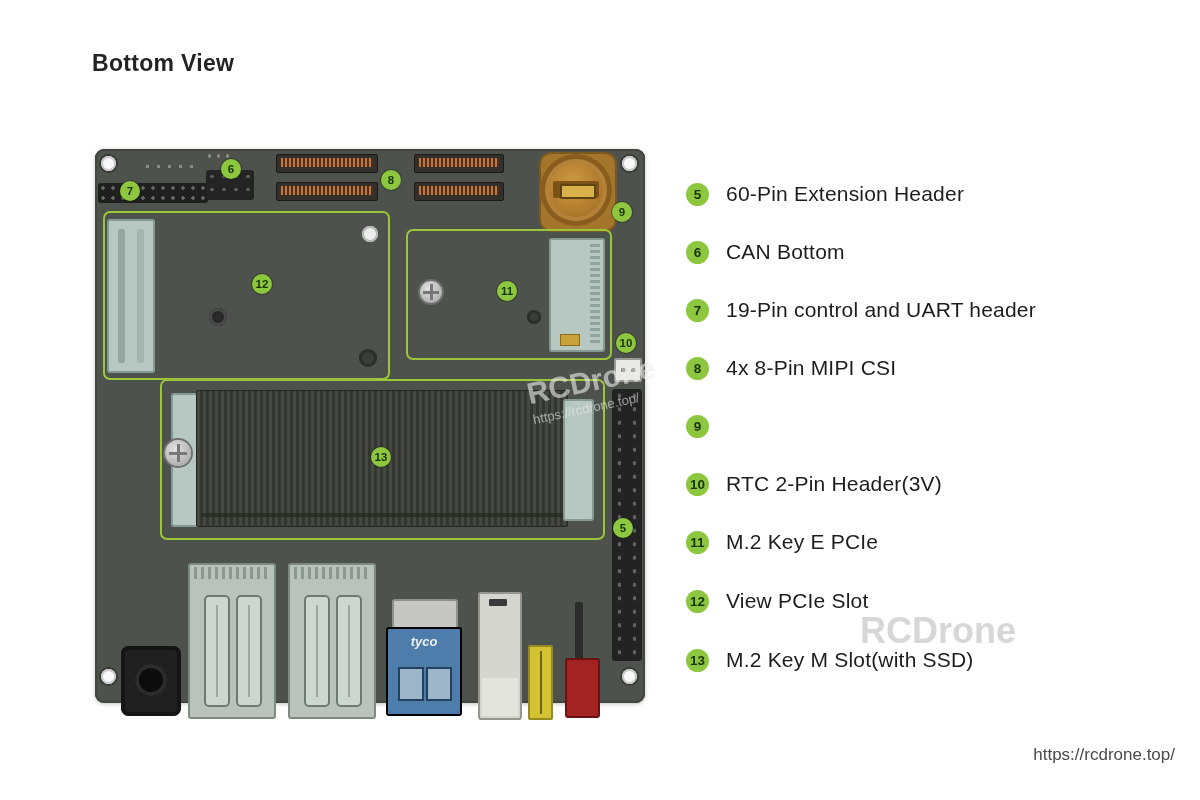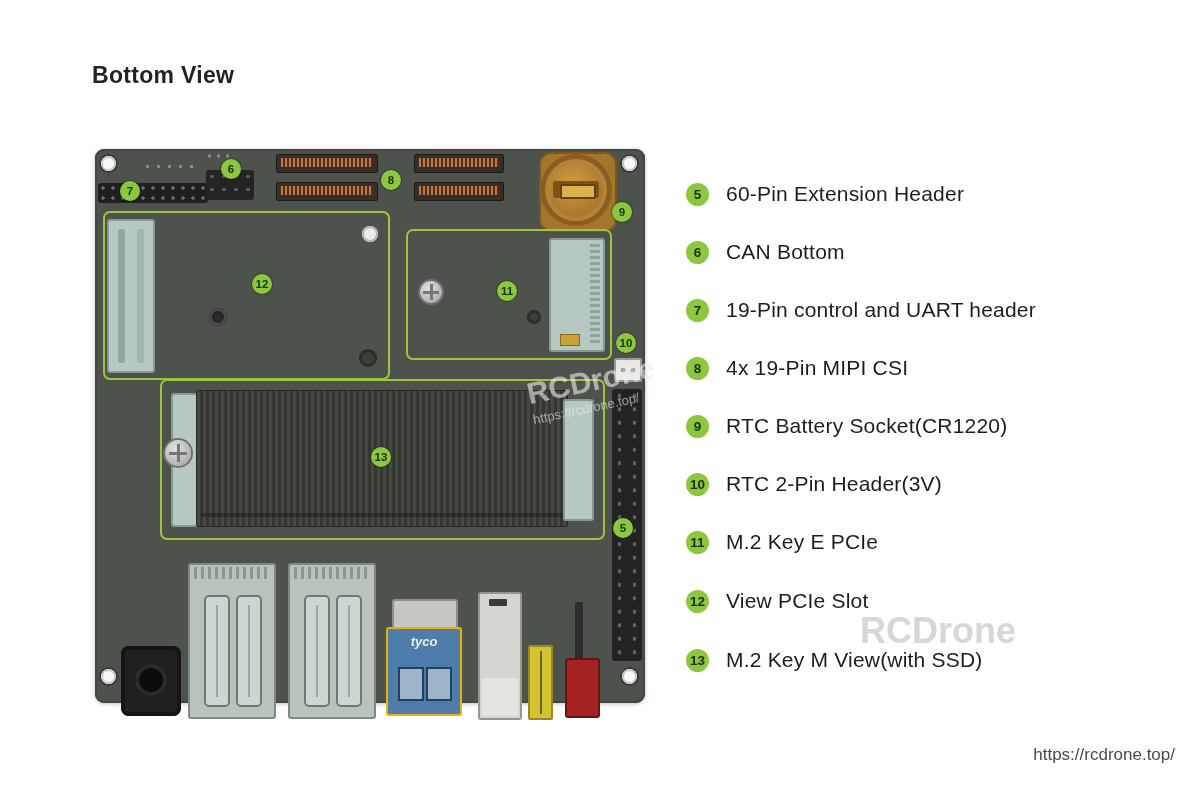--- a/index.html
+++ b/index.html
@@ -1,20 +1,20 @@
 <!DOCTYPE html>
 <html style="--badge_green: #8dc63f; --board_gray: #4e524d; --outline_green: #9dc53b;"><head>
 <meta charset="utf-8">
 <style>
   html,body{margin:0;padding:0;background:#fff;}
   body{width:1200px;height:800px;font-family:"Liberation Sans","DejaVu Sans",sans-serif;}
   .stage{position:relative;width:1200px;height:800px;background:#ffffff;overflow:hidden;}
   .abs{position:absolute;}
 
-  .page-title{left:92px;top:62px;font-size:23px;font-weight:700;color:#232323;letter-spacing:.3px;}
+  .page-title{left:92px;top:50px;font-size:23px;font-weight:700;color:#232323;letter-spacing:.3px;}
 
   
   .board{left:95px;top:149px;width:550px;height:554px;background:var(--board_gray,#4e524d);
          border-radius:9px;box-shadow:inset 0 0 0 2px #42463f,0 1px 4px rgba(0,0,0,.25);}
   .hole{width:15px;height:15px;border-radius:50%;background:#f8f8f8;
         box-shadow:inset 0 0 0 2px #c9c9c9,0 0 0 2px #383b35;}
 
   .h7{left:98px;top:183px;width:110px;height:20px;background:#1f1f1f;border-radius:3px;
       background-image:radial-gradient(circle at 50% 50%,#6a6a6a 1.5px,transparent 1.9px);background-size:10px 10px;}
   .dots-a{left:142px;top:162px;width:56px;height:9px;
@@ -78,21 +78,21 @@
   .jack{left:121px;top:646px;width:60px;height:70px;background:#202020;border-radius:8px;box-shadow:inset 0 0 0 4px #151515;}
   .jack::after{content:"";position:absolute;left:14px;top:18px;width:32px;height:32px;border-radius:50%;
       background:#0c0c0c;box-shadow:inset 0 0 0 4px #2c2c2c;}
   .usb-stack{width:84px;height:152px;background:#b9c3bc;border:2px solid #7d8a82;border-radius:3px;}
   .usb-stack::before{content:"";position:absolute;left:4px;right:4px;top:2px;height:12px;
       background:repeating-linear-gradient(90deg,#8b978f 0 3px,transparent 3px 7px);}
   .usb-slot{position:absolute;width:22px;height:108px;top:30px;background:#cdd6d0;border:2px solid #6d7a72;border-radius:5px;}
   .usb-slot::after{content:"";position:absolute;left:50%;top:8px;bottom:8px;width:2px;margin-left:-1px;background:#9aa8a1;}
 
   .eth-top{left:392px;top:599px;width:62px;height:32px;background:#c6c6c2;border:2px solid #8f8f8b;border-radius:3px;}
-  .eth{left:386px;top:627px;width:72px;height:85px;background:#4e7cab;border:2px solid #eab308;border-radius:3px;}
+  .eth{left:386px;top:627px;width:72px;height:85px;background:#4e7cab;border:2px solid #000000;border-radius:3px;}
   .eth-label{position:absolute;left:0;right:0;top:5px;text-align:center;color:#eaf0f6;font-style:italic;font-weight:700;font-size:13px;}
   .eth-pad{position:absolute;width:22px;height:30px;top:38px;background:#9db6c9;border:2px solid #23405e;}
 
   .usb-single{left:478px;top:592px;width:40px;height:124px;background:#d6d6d1;border:2px solid #96968f;border-radius:3px;}
   .usb-single::before{content:"";position:absolute;left:9px;top:5px;width:18px;height:7px;background:#3a3a3a;border-radius:1px;}
   .usb-single::after{content:"";position:absolute;left:2px;right:2px;bottom:2px;height:38px;background:#e4e4df;}
 
   .comp-yellow{left:528px;top:645px;width:21px;height:71px;background:#d3c232;border:2px solid #978a1e;border-radius:2px;}
   .comp-yellow::after{content:"";position:absolute;left:50%;top:4px;bottom:4px;width:2px;margin-left:-1px;background:#6d6414;}
   .red-pin{left:575px;top:602px;width:8px;height:58px;background:#2c2c2c;border-radius:2px;}
@@ -213,39 +213,38 @@
     <div class="legend-row" style="top:240px">
       <div class="badge legend-badge">6</div>
       <div class="legend-label">CAN Bottom</div>
     </div>
     <div class="legend-row" style="top:298px">
       <div class="badge legend-badge">7</div>
       <div class="legend-label">19-Pin control and UART header</div>
     </div>
     <div class="legend-row" style="top:356px">
       <div class="badge legend-badge">8</div>
-      <div class="legend-label">4x 19-Pin MIPI CSI</div>
+      <div class="legend-label">4x 8-Pin MIPI CSI</div>
     </div>
     <div class="legend-row" style="top:414px">
       <div class="badge legend-badge">9</div>
-      <div class="legend-label">RTC Battery Socket(CR1220)</div>
     </div>
     <div class="legend-row" style="top:472px">
       <div class="badge legend-badge">10</div>
       <div class="legend-label">RTC 2-Pin Header(3V)</div>
     </div>
     <div class="legend-row" style="top:530px">
       <div class="badge legend-badge">11</div>
       <div class="legend-label">M.2 Key E PCIe</div>
     </div>
     <div class="legend-row" style="top:589px">
       <div class="badge legend-badge">12</div>
       <div class="legend-label">View PCIe Slot</div>
     </div>
     <div class="legend-row" style="top:648px">
       <div class="badge legend-badge">13</div>
-      <div class="legend-label">M.2 Key M View(with SSD)</div>
+      <div class="legend-label">M.2 Key M Slot(with SSD)</div>
     </div>
   </div>
 
   <div class="abs footer-url">https://rcdrone.top/</div>
 
 </div>
 
 </body></html>

